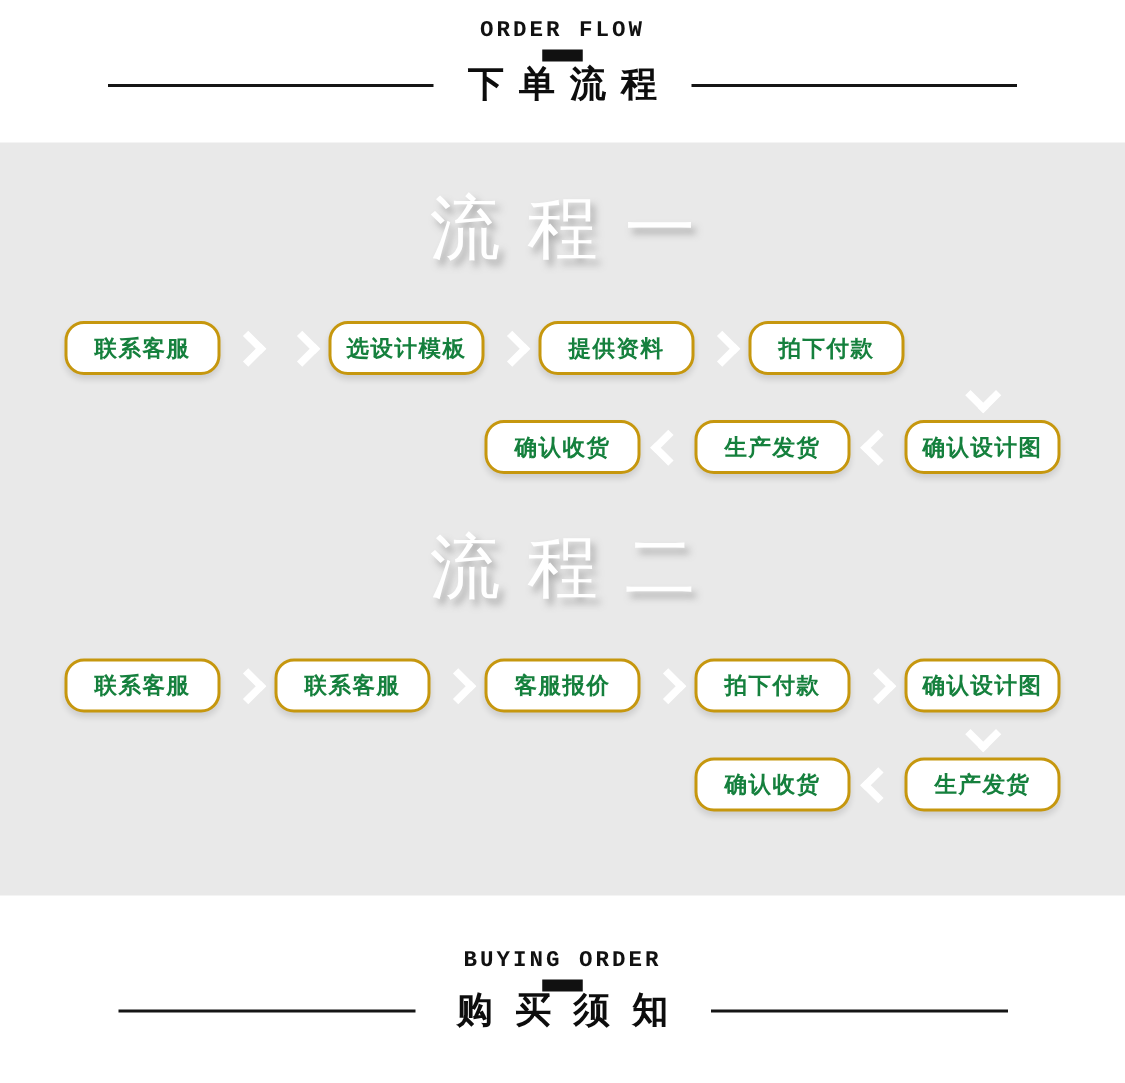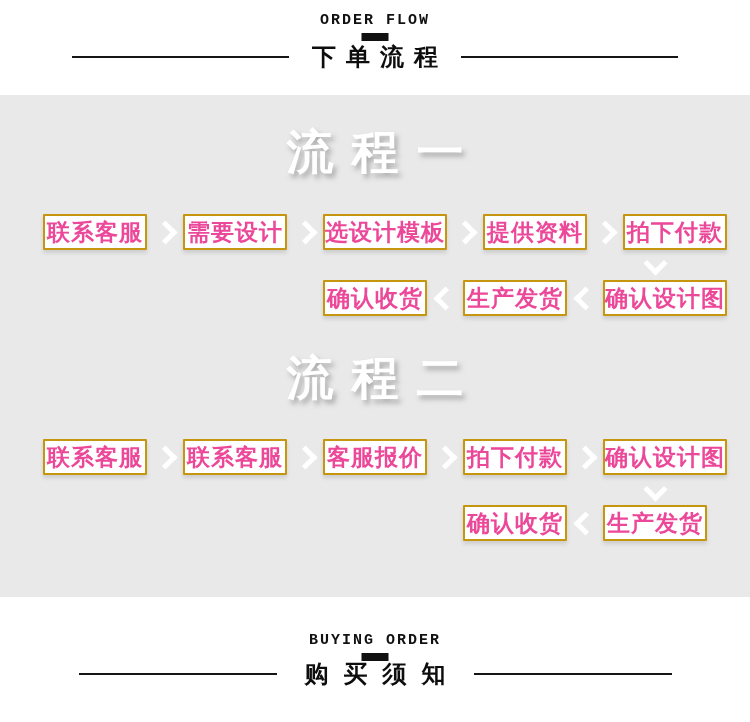--- a/index.html
+++ b/index.html
@@ -31,30 +31,30 @@
   }
   .sec-title.sp-top { letter-spacing: 10px; text-indent: 10px; }
   .sec-title.sp-bottom { letter-spacing: 15px; text-indent: 15px; }
   
   .band {
     position: absolute; top: 95px; left: 0; width: 750px; height: 502px;
     background: var(--band-background, #e9e9e9);
   }
   .flow-title {
     position: absolute; left: 0; width: 100%; text-align: center;
-    font-size: 47px; line-height: 1.15; font-weight: 700; color: #ffffff;
+    font-size: 47px; line-height: 1.15; font-weight: 400; color: #ffffff;
     letter-spacing: 18px; text-indent: 18px; white-space: nowrap;
     text-shadow: 3px 4px 5px rgba(110,110,110,0.5);
   }
   .row { position: absolute; display: flex; align-items: center; height: 36px; }
   .box {
     flex: 0 0 104px; height: 36px; box-sizing: border-box;
     background: #ffffff; border: 2px solid var(--accent-gold, #c6970e);
-    border-radius: 1px; display: flex; align-items: center; justify-content: center;
-    font-size: 23px; font-weight: 600; letter-spacing: 1px; color: #ec4899;
+    border-radius: 13px; display: flex; align-items: center; justify-content: center;
+    font-size: 15px; font-weight: 600; letter-spacing: 1px; color: #15803d;
     white-space: nowrap; box-shadow: 0 3px 4px rgba(0,0,0,0.12);
   }
   .spacer { flex: 0 0 36px; display: flex; align-items: center; justify-content: center; }
   .varrow {
     position: absolute; width: 36px; height: 24px;
     display: flex; align-items: center; justify-content: center;
   }
   .chev {
     display: block; width: 12px; height: 12px;
     border-top: 5px solid var(--arrow-white, #ffffff);
@@ -79,21 +79,20 @@
 
   <div class="band">
 
     <div class="flow-title" style="top:30px">流程一</div>
 
     <div class="row" style="left:43px; top:119px; width:664px">
       <div class="box">联系客服</div>
       <div class="spacer">
           <i class="chev r"></i>
         </div>
-      <div class="box">需要设计</div>
       <div class="spacer">
           <i class="chev r"></i>
         </div>
       <div class="box">选设计模板</div>
       <div class="spacer">
           <i class="chev r"></i>
         </div>
       <div class="box">提供资料</div>
       <div class="spacer">
           <i class="chev r"></i>

